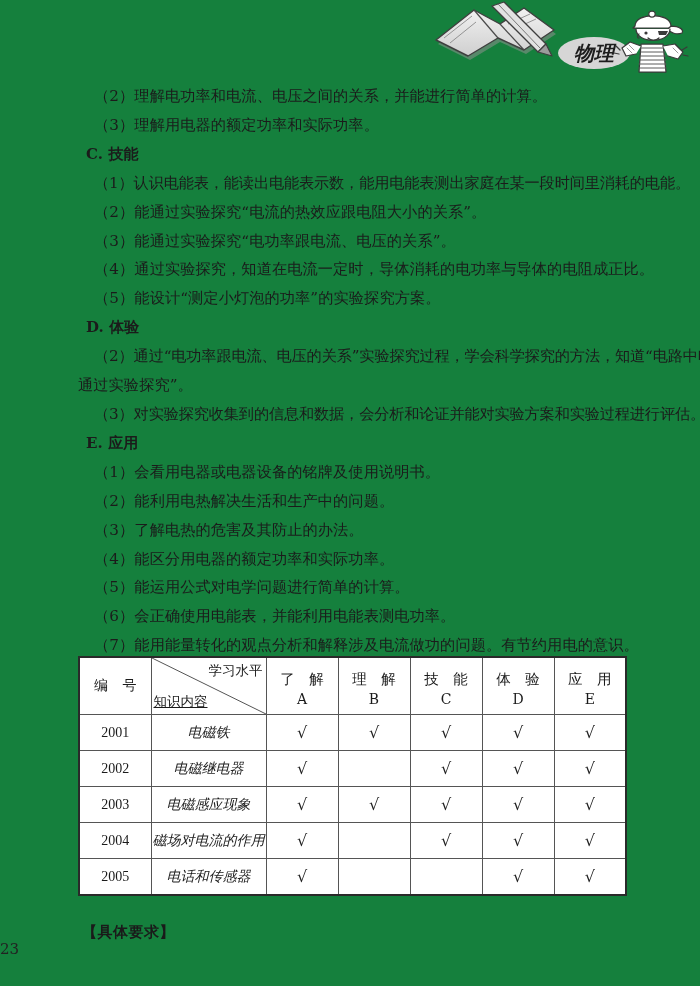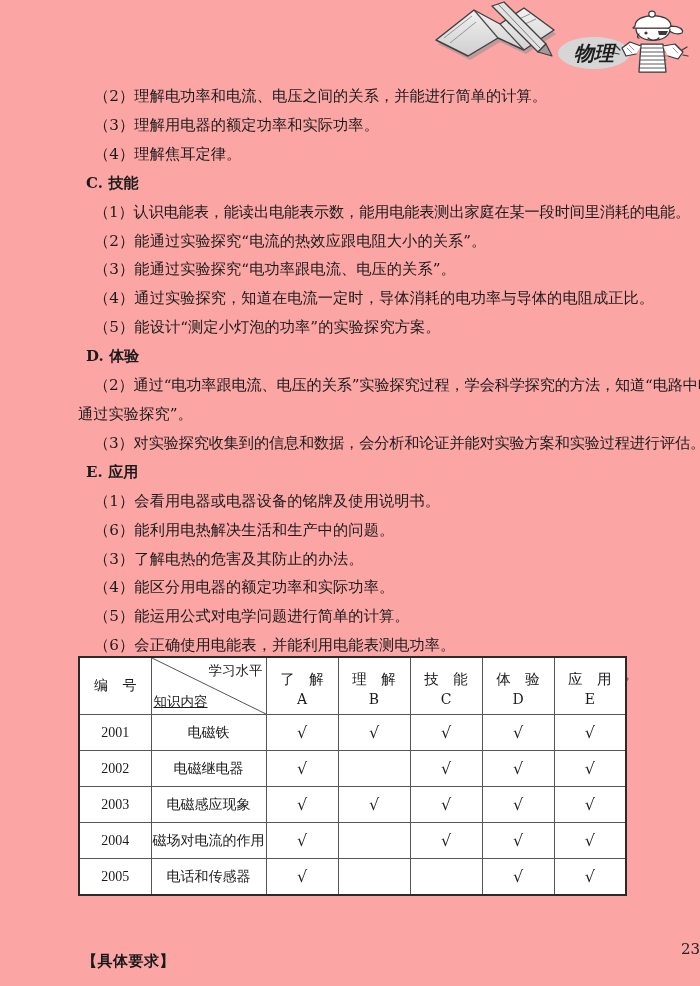--- a/index.html
+++ b/index.html
@@ -13,21 +13,21 @@
     position: relative;
     font-family: "DejaVu Serif", "Liberation Serif", serif;
     color: #1a1a1a;
     overflow: hidden;
   }
 
   
   #page {
     position: absolute;
     inset: 0;
-    background: #fca5a5;
+    background: #15803d;
   }
 
   
   #header-art {
     position: absolute;
     left: 430px;
     top: 0px;
     width: 265px;
     height: 80px;
   }
@@ -153,35 +153,35 @@
   }
   .lvl-lat {
     font-size: 14px;
     display: block;
     line-height: 19px;
     font-family: "DejaVu Serif", "Liberation Serif", serif;
   }
 
   .body-row td { height: 35px; }
   .body-row .cell-id { font-size: 14.5px; font-family: Liberation Serif, serif; margin-top: 20px; }
-  .body-row .cell-name { font-size: 14px; line-height: 17px; padding: 0 3px; }
+  .body-row .cell-name { font-size: 14px; line-height: 17px; padding: 0 3px; font-style: italic; }
   .check {
     font-size: 16px;
     line-height: 1;
     color: #222;
     font-family: "DejaVu Sans", sans-serif;
   }
 
   
   #page-number {
     position: absolute;
     left: 0;
     top: 940px;
     width: 700px;
-    text-align: right;
+    text-align: left;
     font-size: 15px;
     font-family: "DejaVu Serif", "Liberation Serif", serif;
     color: #222;
   }
 </style>
 </head>
 <body>
 
 <div id="page">
 
@@ -238,34 +238,33 @@
 
         <path d="M197 48 L202 53 M199 45 L204 50" stroke="#8a8a8a" stroke-width="0.9"></path>
         <path d="M243 48 L248 53 M245 45 L250 50" stroke="#8a8a8a" stroke-width="0.9"></path>
       </g>
     </svg>
   </div>
 
   <div id="content">
       <div class="line indent">（2）理解电功率和电流、电压之间的关系，并能进行简单的计算。</div>
       <div class="line indent">（3）理解用电器的额定功率和实际功率。</div>
-      <div class="line indent">（4）理解焦耳定律。</div>
       <div class="line sect">C. 技能</div>
       <div class="line indent tight">（1）认识电能表，能读出电能表示数，能用电能表测出家庭在某一段时间里消耗的电能。</div>
       <div class="line indent">（2）能通过实验探究“电流的热效应跟电阻大小的关系”。</div>
       <div class="line indent">（3）能通过实验探究“电功率跟电流、电压的关系”。</div>
       <div class="line indent">（4）通过实验探究，知道在电流一定时，导体消耗的电功率与导体的电阻成正比。</div>
       <div class="line indent">（5）能设计“测定小灯泡的功率”的实验探究方案。</div>
       <div class="line sect">D. 体验</div>
       <div class="line indent tight">（2）通过“电功率跟电流、电压的关系”实验探究过程，学会科学探究的方法，知道“电路中电</div>
       <div class="line noindent">通过实验探究”。</div>
       <div class="line indent tight">（3）对实验探究收集到的信息和数据，会分析和论证并能对实验方案和实验过程进行评估。</div>
       <div class="line sect">E. 应用</div>
       <div class="line indent">（1）会看用电器或电器设备的铭牌及使用说明书。</div>
-      <div class="line indent">（6）能利用电热解决生活和生产中的问题。</div>
+      <div class="line indent">（2）能利用电热解决生活和生产中的问题。</div>
       <div class="line indent">（3）了解电热的危害及其防止的办法。</div>
       <div class="line indent">（4）能区分用电器的额定功率和实际功率。</div>
       <div class="line indent">（5）能运用公式对电学问题进行简单的计算。</div>
       <div class="line indent">（6）会正确使用电能表，并能利用电能表测电功率。</div>
       <div class="line indent">（7）能用能量转化的观点分析和解释涉及电流做功的问题。有节约用电的意识。</div>
       <div class="kai-head">（二十）电磁相互作用及应用</div>
       <div class="kai-sub">双向细目表</div>
       <div style="height: 203px;"></div>
       <div class="bracket-head">【具体要求】</div>
     </div>

